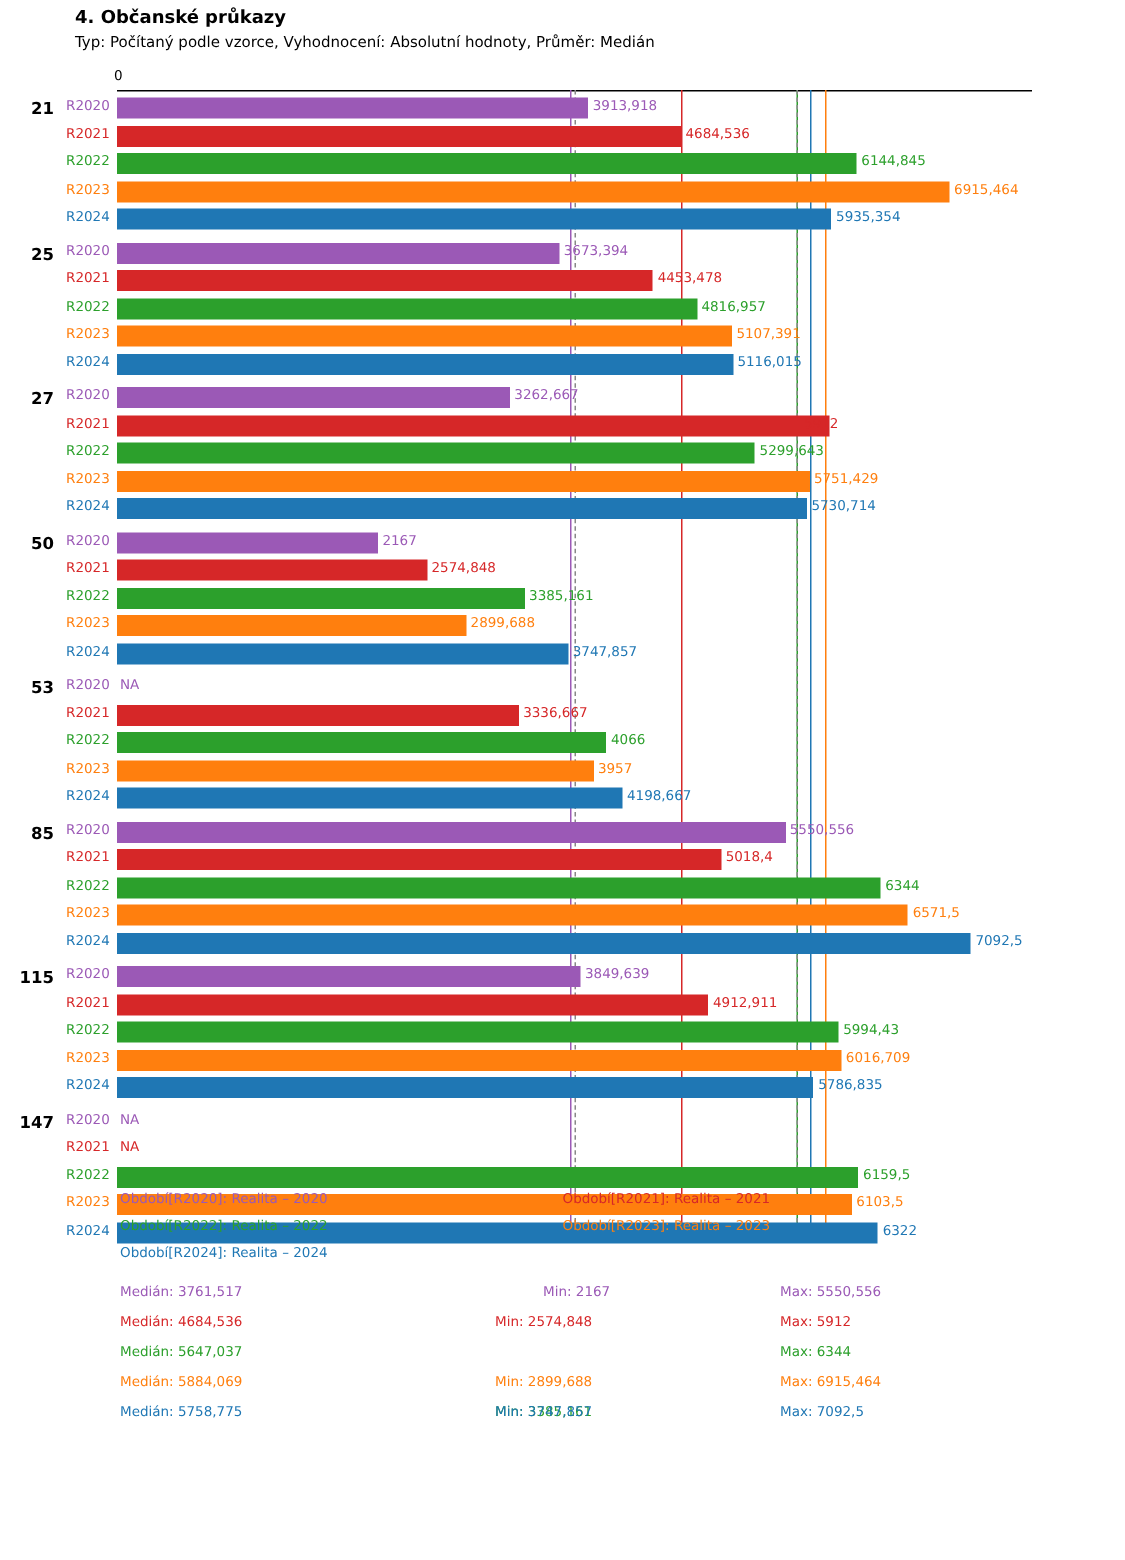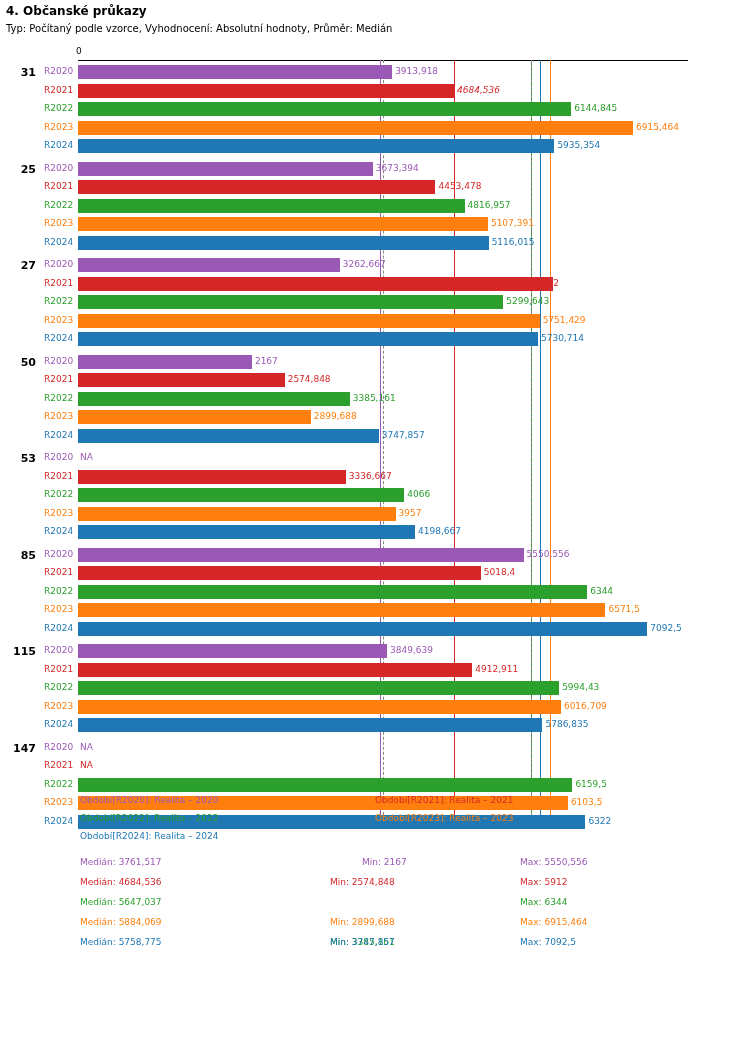--- a/index.html
+++ b/index.html
@@ -10,20 +10,21 @@
   body {
     width: 750px;
     height: 1040px;
     font-family: "DejaVu Sans", sans-serif;
     color: #000000;
     position: relative;
     overflow: hidden;
   }
   .header {
     padding: 4px 6px 0 6px;
+    margin-left: 44px;
   }
   .title-line {
     font-size: 12px;
     font-weight: bold;
     line-height: 15px;
     white-space: nowrap;
   }
   .subtitle {
     font-size: 10px;
     line-height: 14px;
@@ -138,21 +139,21 @@
     </div>
   <div id="rows-container">
       <div class="row" style="top: 23px;">
         <div class="row-label" style="color: rgb(155, 89, 182);">R2020</div>
         <div class="bar" style="width: 314.143px; background: rgb(155, 89, 182);"></div>
         <div class="bar-value" style="color: rgb(155, 89, 182); left: 395.143px;">3913,918</div>
       </div>
       <div class="row" style="top: 41.5px;">
         <div class="row-label" style="color: rgb(214, 39, 40);">R2021</div>
         <div class="bar" style="width: 375.996px; background: rgb(214, 39, 40);"></div>
-        <div class="bar-value" style="color: rgb(214, 39, 40); left: 456.996px; font-style: italic;">4684,536</div>
+        <div class="bar-value" style="color: rgb(214, 39, 40); left: 456.996px;">4684,536</div>
       </div>
       <div class="row" style="top: 60px;">
         <div class="row-label" style="color: rgb(44, 160, 44);">R2022</div>
         <div class="bar" style="width: 493.205px; background: rgb(44, 160, 44);"></div>
         <div class="bar-value" style="color: rgb(44, 160, 44); left: 574.205px;">6144,845</div>
       </div>
       <div class="row" style="top: 78.5px;">
         <div class="row-label" style="color: rgb(255, 127, 14);">R2023</div>
         <div class="bar" style="width: 555.057px; background: rgb(255, 127, 14);"></div>
         <div class="bar-value" style="color: rgb(255, 127, 14); left: 636.057px;">6915,464</div>
@@ -329,21 +330,21 @@
         <div class="bar" style="width: 489.886px; background: rgb(255, 127, 14);"></div>
         <div class="bar-value" style="color: rgb(255, 127, 14); left: 570.886px;">6103,5</div>
       </div>
       <div class="row" style="top: 772.5px;">
         <div class="row-label" style="color: rgb(31, 119, 180);">R2024</div>
         <div class="bar" style="width: 507.424px; background: rgb(31, 119, 180);"></div>
         <div class="bar-value" style="color: rgb(31, 119, 180); left: 588.424px;">6322</div>
       </div>
     </div>
   <div id="group-labels">
-      <div class="group-label" style="left: 4px; top: 24px;">31</div>
+      <div class="group-label" style="left: 4px; top: 24px;">21</div>
       <div class="group-label" style="left: 4px; top: 120.5px;">25</div>
       <div class="group-label" style="left: 4px; top: 217px;">27</div>
       <div class="group-label" style="left: 4px; top: 313.5px;">50</div>
       <div class="group-label" style="left: 4px; top: 410px;">53</div>
       <div class="group-label" style="left: 4px; top: 506.5px;">85</div>
       <div class="group-label" style="left: 4px; top: 603px;">115</div>
       <div class="group-label" style="left: 4px; top: 699.5px;">147</div>
     </div>
 </div>
 

